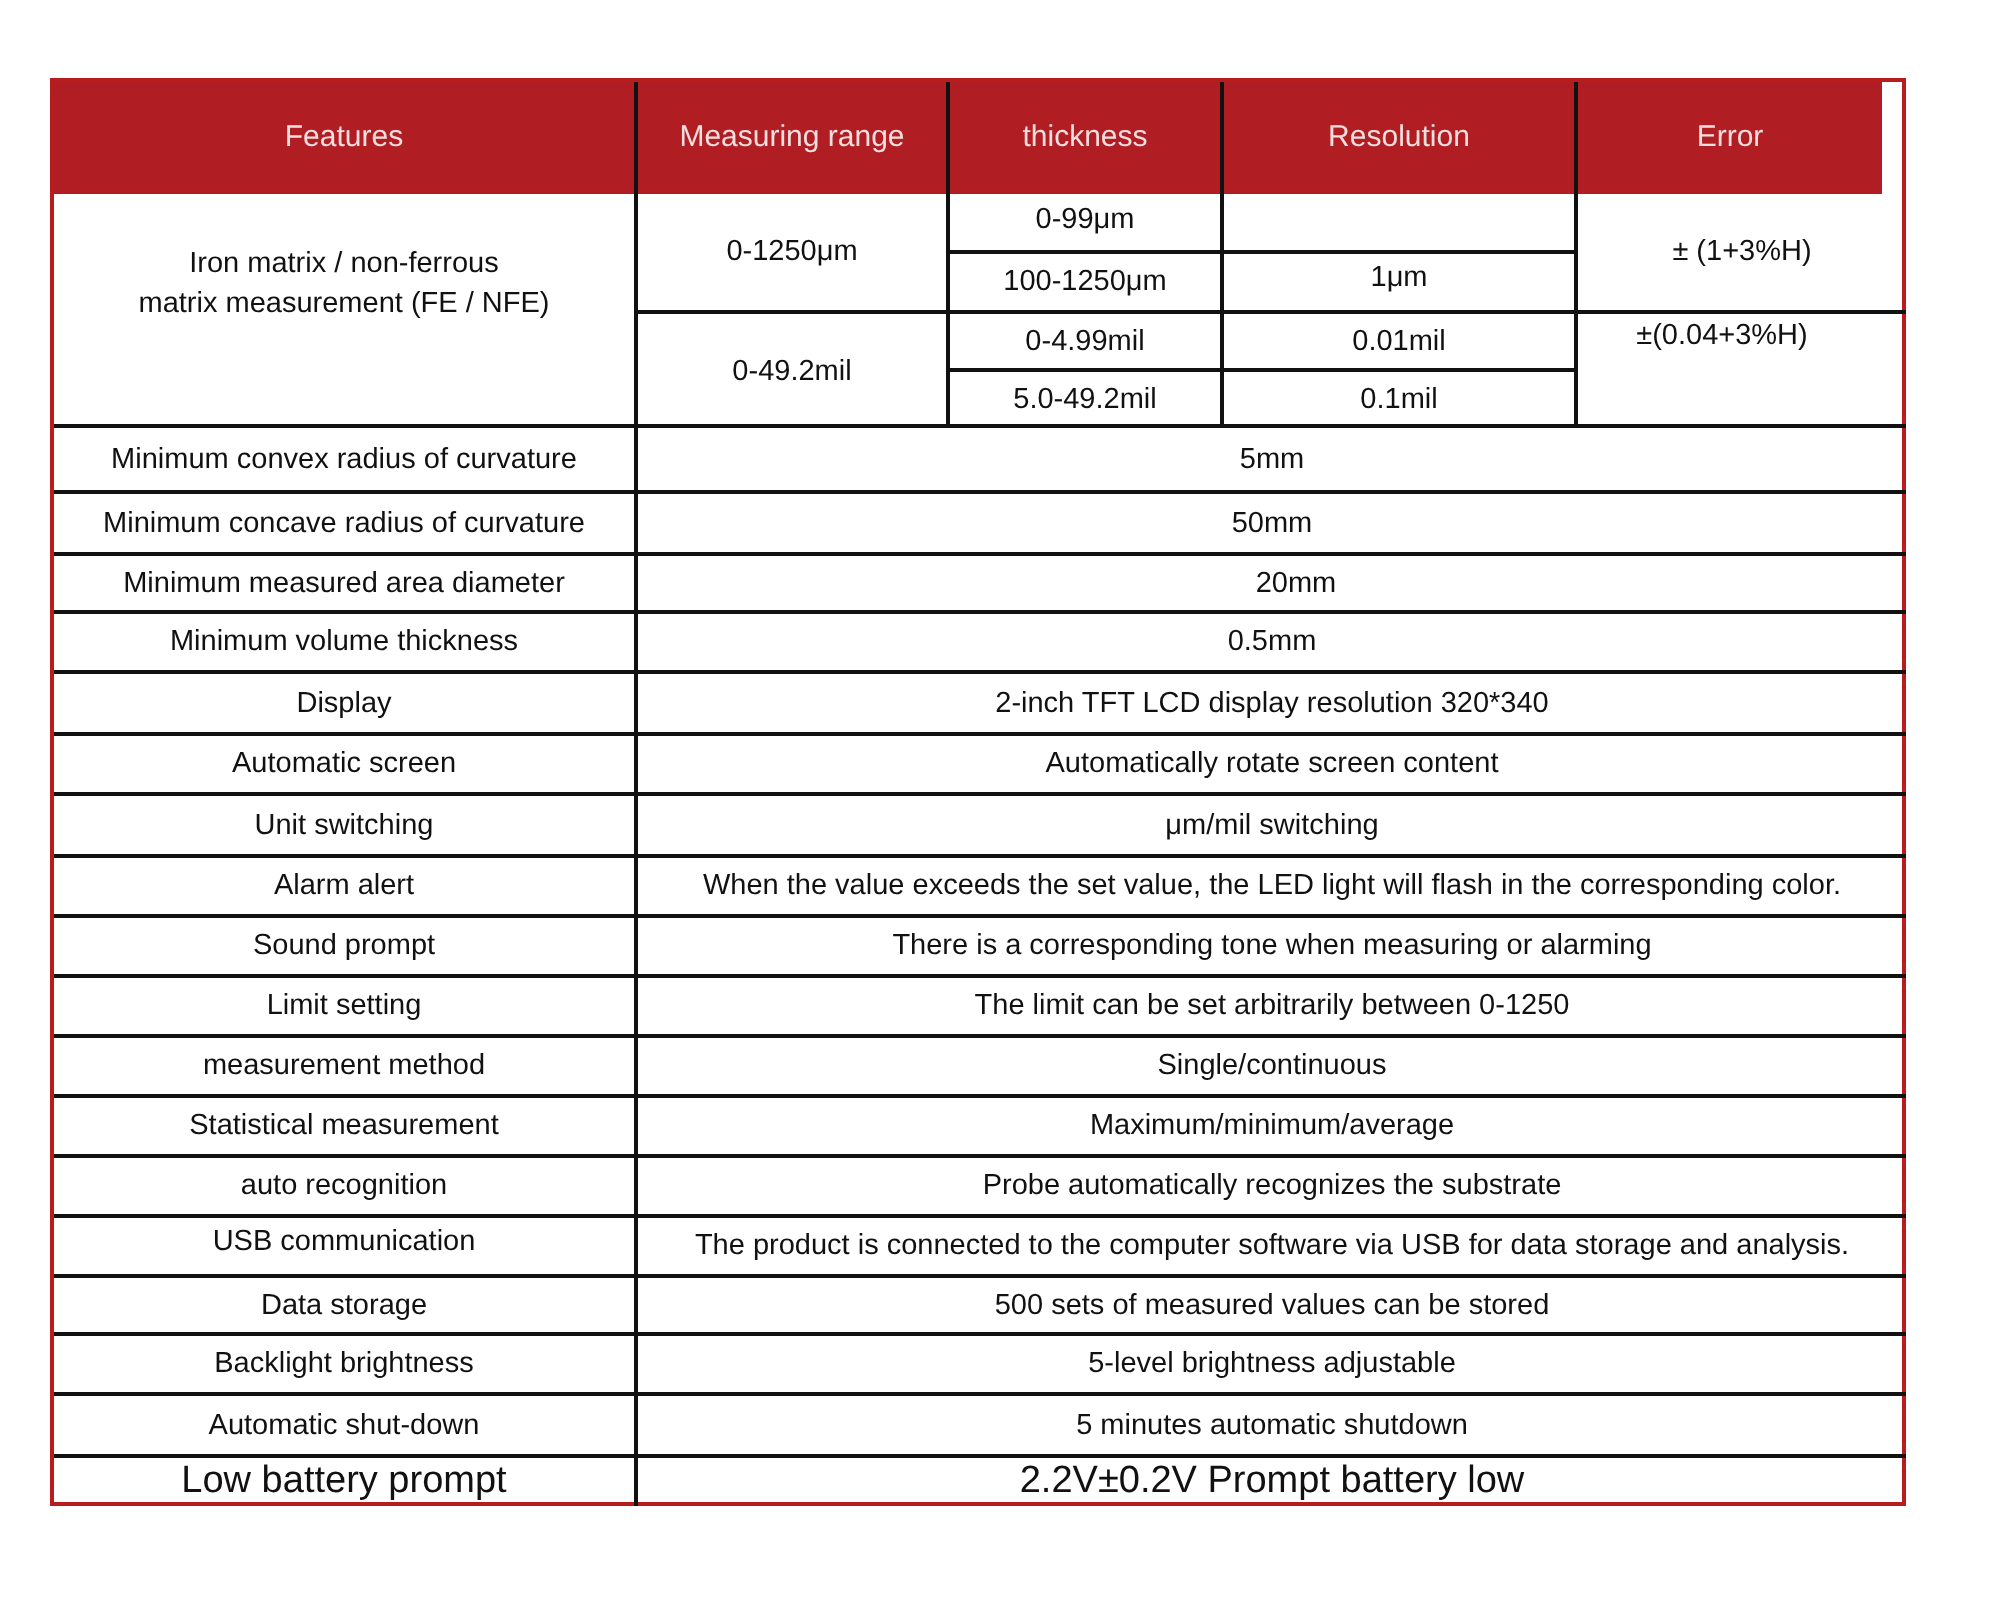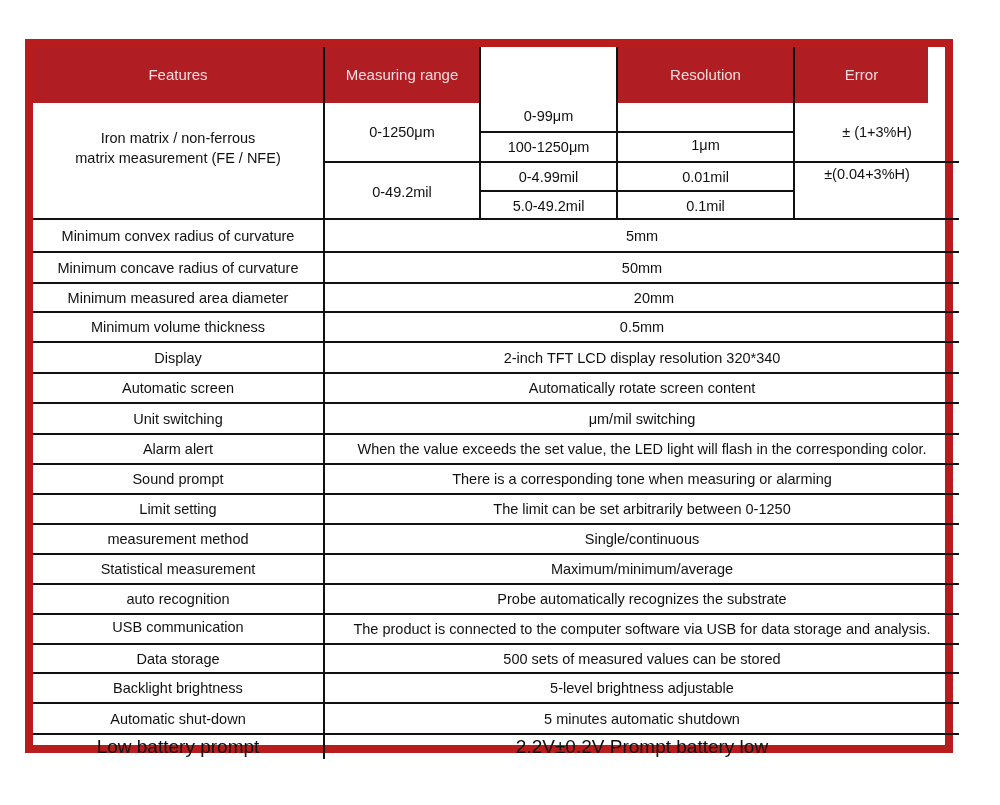--- a/index.html
+++ b/index.html
@@ -1,32 +1,33 @@
 <!DOCTYPE html>
 <html><head>
 <meta charset="utf-8">
 <style>
   html,body{margin:0;padding:0;background:#fff;}
   body{width:1000px;height:805px;position:relative;overflow:hidden;font-family:"Liberation Sans",sans-serif;color:#111;}
-  .tbl{position:absolute;left:25px;top:39px;width:928px;height:714px;border:8px solid #b91c1c;box-sizing:border-box;}
+  .tbl{position:absolute;left:25px;top:39px;width:928px;height:714px;border:2px solid #b91c1c;box-sizing:border-box;}
   .cell{position:absolute;box-sizing:border-box;display:flex;align-items:center;justify-content:center;text-align:center;font-size:14.5px;line-height:20px;}
   .hdr{background:#b01e24;color:#f3dede;font-size:15px;}
   .vline{position:absolute;background:#111;width:2px;}
   .hline{position:absolute;background:#111;height:2px;}
   .big{font-size:19px;}
 </style>
 </head>
 <body>
 
 <div class="tbl" id="tbl">
 
   <div class="cell hdr" style="left:0;top:0;width:290px;height:56px;">Features</div>
   <div class="cell hdr" style="left:292px;top:0;width:154px;height:56px;">Measuring range</div>
+  <div class="cell hdr" style="left:448px;top:0;width:135px;height:56px;">thickness</div>
   <div class="cell hdr" style="left:585px;top:0;width:175px;height:56px;">Resolution</div>
-  <div class="cell hdr" style="left:762px;top:0;width:133px;height:56px;">Error</div>
+  <div class="cell hdr" style="left:762px;top:0;width:152px;height:56px;">Error</div>
 
   <div class="cell" style="left:0;top:56px;width:290px;height:115px;flex-direction:column;padding-bottom:26px;">
     <span>Iron matrix / non-ferrous</span>
     <span>matrix measurement (FE / NFE)</span>
   </div>
   <div class="cell" style="left:292px;top:56px;width:154px;height:58px;">0-1250μm</div>
   <div class="cell" style="left:292px;top:116px;width:154px;height:57px;">0-49.2mil</div>
 
   <div class="cell" style="left:448px;top:56px;width:135px;height:28px;align-items:flex-start;padding-top:3px;">0-99μm</div>
   <div class="cell" style="left:448px;top:86px;width:135px;height:28px;">100-1250μm</div>

